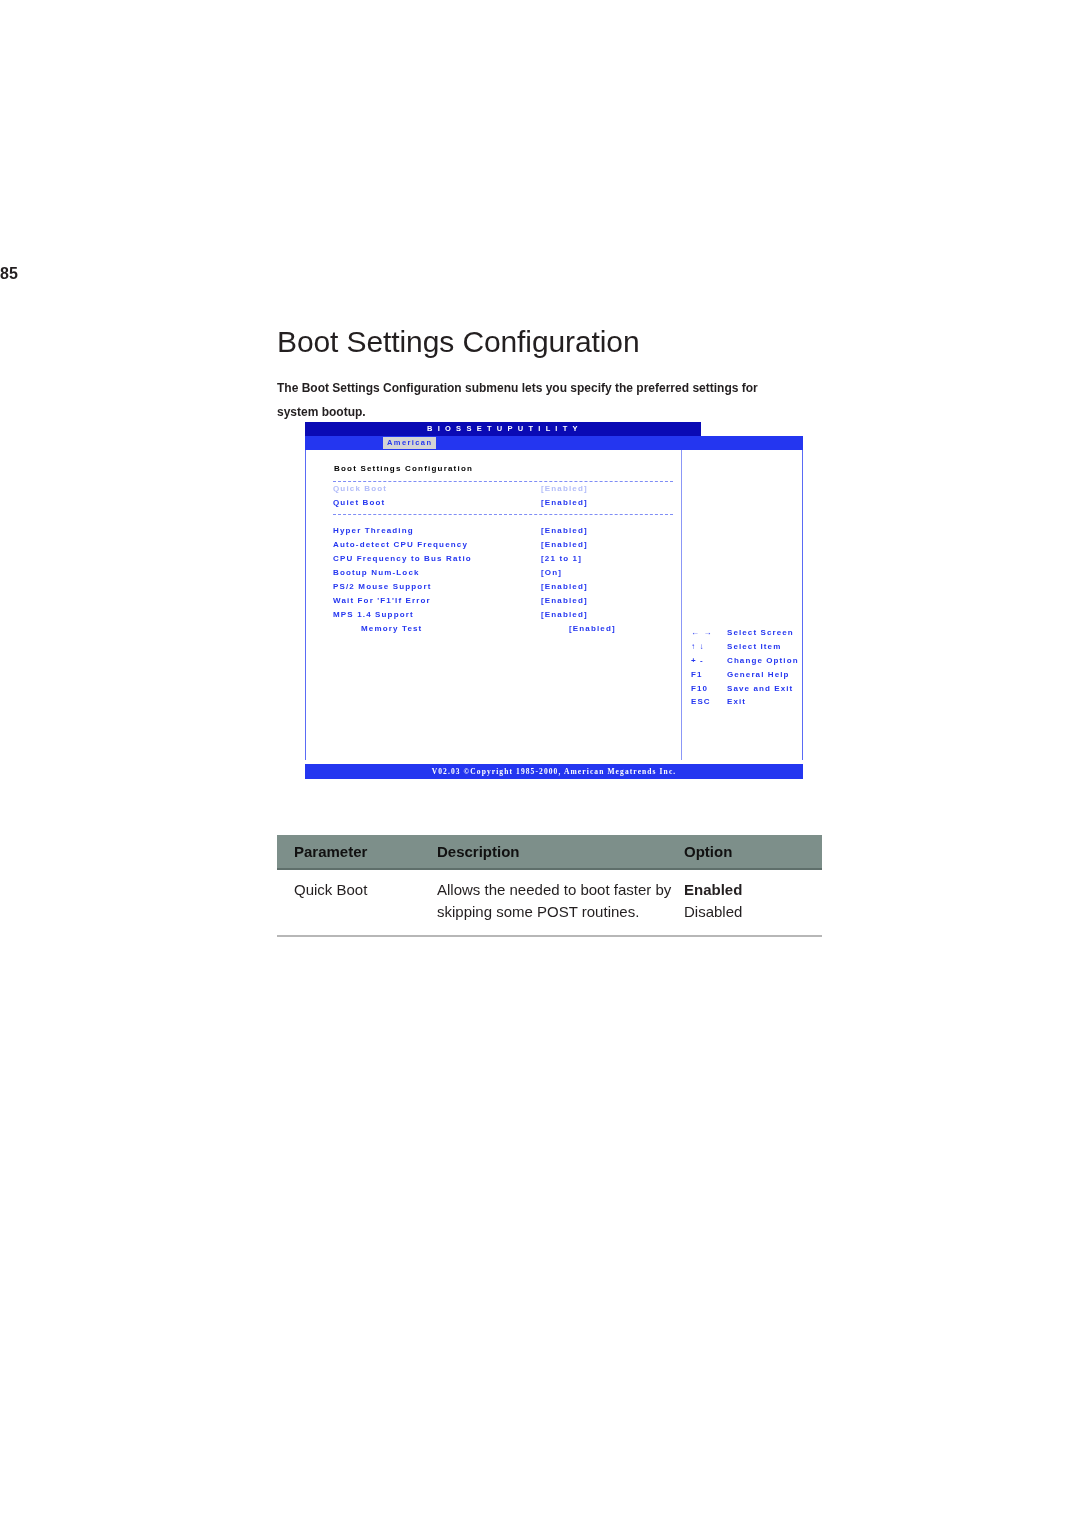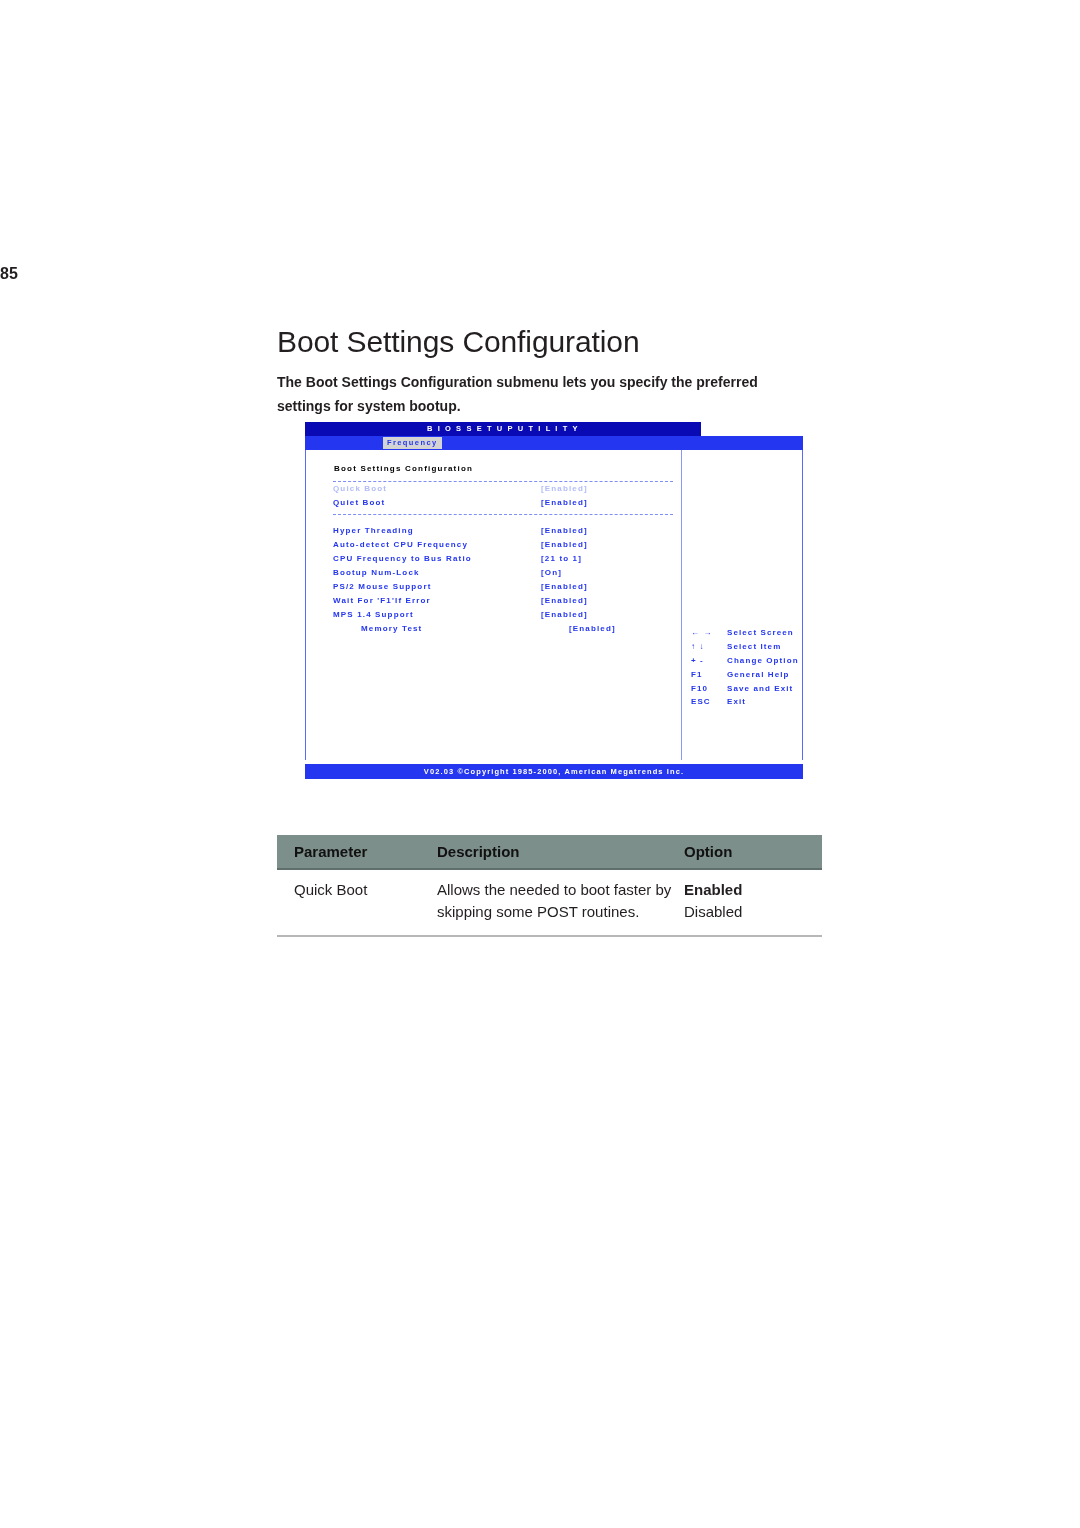--- a/index.html
+++ b/index.html
@@ -35,23 +35,23 @@
     top: 305px;
     font-size: 30px;
     font-weight: 400;
     color: #231f20;
     letter-spacing: -0.1px;
     white-space: nowrap;
   }
   #page-intro {
     position: absolute;
     left: 277px;
-    top: 356px;
+    top: 364px;
     width: 500px;
-    font-size: 14px;
+    font-size: 12px;
     line-height: 24px;
     font-weight: 600;
     color: #231f20;
   }
 
   
   #bios-screen {
     position: absolute;
     left: 277px;
     top: 420px;
@@ -194,20 +194,21 @@
     position: absolute;
     left: 0; top: 344px;
     width: 498px; height: 15px;
     background: #2436f0;
     color: #ffffff;
     font-size: 7.5px;
     font-weight: bold;
     letter-spacing: 1.1px;
     text-align: center;
     line-height: 15px;
+    font-family: Liberation Serif, serif;
   }
 
   
   #param-table {
     position: absolute;
     left: 277px;
     top: 835px;
     width: 545px;
     border-collapse: collapse;
     font-size: 15px;
@@ -245,21 +246,21 @@
 
 <h1 id="page-title">Boot Settings Configuration</h1>
 <p id="page-intro">The Boot Settings Configuration submenu lets you specify the preferred settings for system bootup.</p>
 
 <div id="bios-screen">
   <div id="bios-inner">
 
     <div class="bios-titlebar">B I O S   S E T U P   U T I L I T Y</div>
 
     <div class="bios-tabbar"></div>
-    <div class="bios-tab-active">Frequency</div>
+    <div class="bios-tab-active">American</div>
 
     <div class="bios-body"></div>
     <div class="bios-divider-v"></div>
 
     <div class="bios-section-title">Boot Settings Configuration</div>
 
     <div class="bios-dash" id="dash-top"></div>
 
     <div class="bios-row dim" style="top:64px;">
       <span class="lbl">Quick Boot</span>

